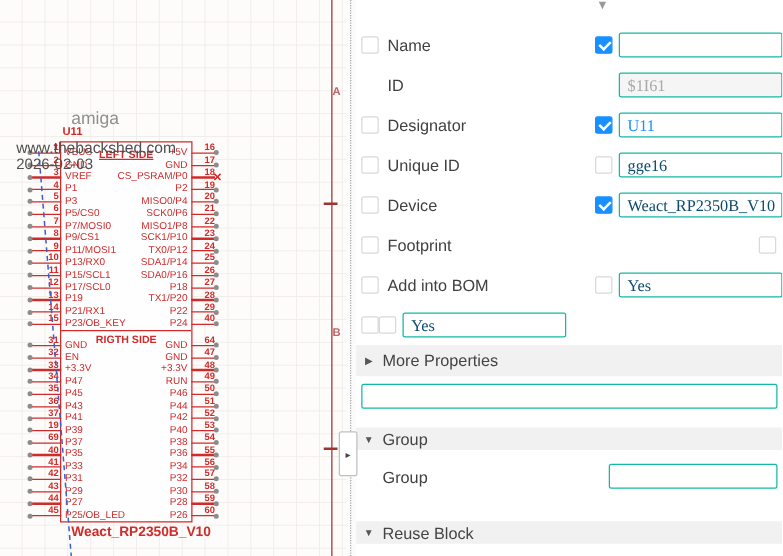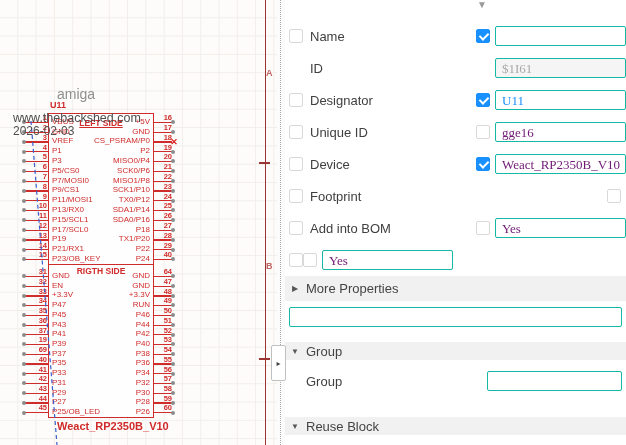--- a/index.html
+++ b/index.html
@@ -64,21 +64,21 @@
     background:#fff;flex:0 0 14px;position:relative;cursor:pointer;}
   .cb.checked{background:#1890ff;border-color:#1890ff;}
   .cb.checked::after{content:"";position:absolute;left:4px;top:1px;width:4px;height:7px;
     border-right:2px solid #fff;border-bottom:2px solid #fff;transform:rotate(45deg);}
   .cb.none{visibility:hidden;}
   .plabel{flex:1;margin-left:7px;color:#404040;}
   .cb-right{margin-right:5px;}
   .pinput{width:131px;height:20px;box-sizing:border-box;border:1px solid #14b8a6;border-radius:2px;
     background:#fff;display:flex;align-items:flex-end;padding:0 6px;overflow:hidden;flex:0 0 131px;}
   .pinput.disabled{background:#f5f5f5;}
-  .pvalue{font-family:"Liberation Serif",serif;font-size:13px;color:#701a75;white-space:nowrap;}
+  .pvalue{font-family:"Liberation Serif",serif;font-size:13px;color:#0c4a6e;white-space:nowrap;}
   .pvalue.link{color:#1890ff;}
   .pvalue.muted{color:#a9a9a9;}
   .sec-header{height:25px;background:#f1f1f1;display:flex;align-items:center;
     padding-left:5px;gap:6px;color:#444;cursor:pointer;}
   .tri{font-size:8px;color:#575757;width:10px;text-align:center;}
   .mp-input-wrap{margin:6px 4px 10px 4px;}
   .mp-input{width:100%;flex:1 1 auto;}
   .section .sec-header{height:18px;margin-top:15px;}
   .sec-row{height:42px;display:flex;align-items:center;padding:0 4px 0 21px;}
   .sec-row .plabel{margin-left:0;}

